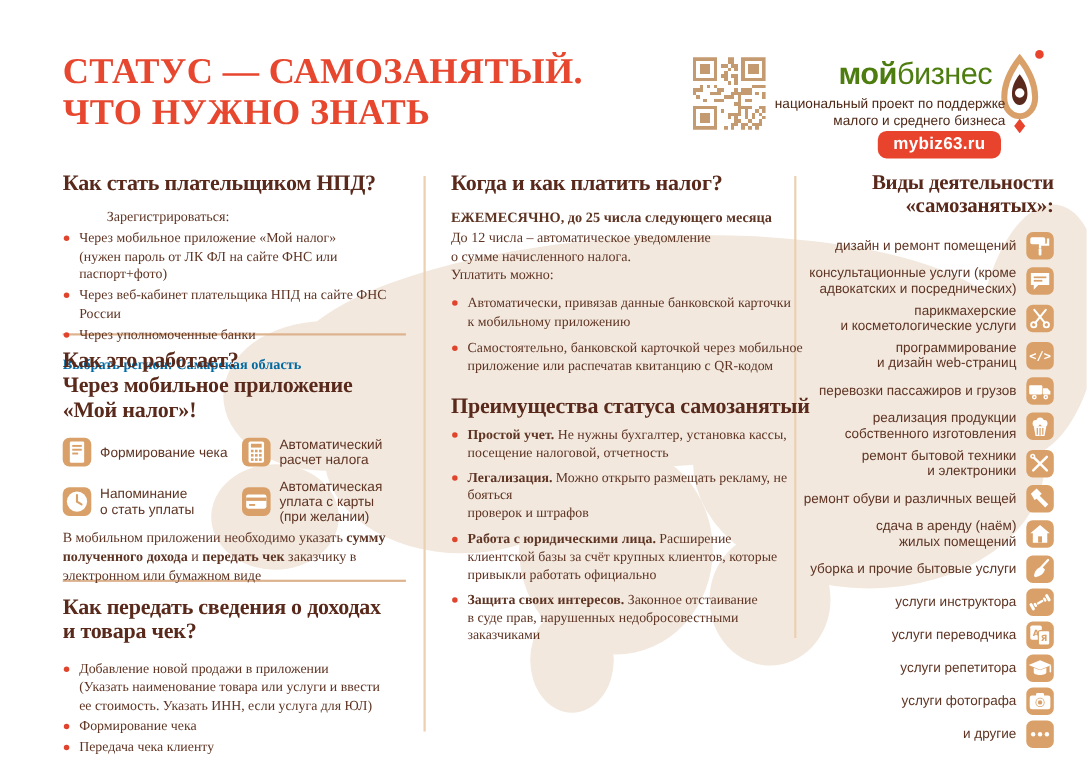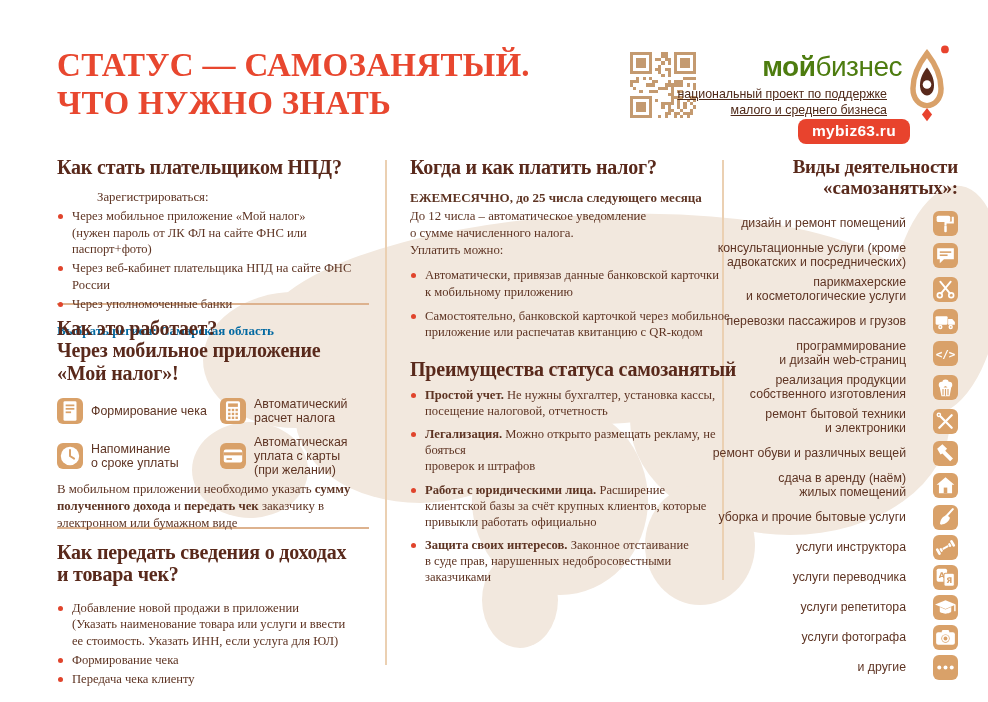--- a/index.html
+++ b/index.html
@@ -9,21 +9,21 @@
   .layer{position:absolute;z-index:1;}
   h1,h2,p,ul{margin:0;padding:0;font-family:Liberation Serif, serif;}
   .pre{white-space:pre-line;}
 
   .title{left:57px;top:46px;width:560px;font-size:33px;line-height:1.16;font-weight:800;
          color:#E8472F;letter-spacing:.3px;white-space:pre-line;}
 
   .qr{left:630px;top:52px;width:66px;height:66px;}
   .logo{left:690px;top:53px;width:212px;text-align:right;font-size:28px;color:#4d7c0f;letter-spacing:-.5px;line-height:1;}
   .logo b{font-weight:800;}
-  .tagline{left:635px;top:87px;width:252px;text-align:right;font-size:12.4px;line-height:1.26;color:#4E2817;white-space:pre-line;text-decoration:underline;}
+  .tagline{left:662px;top:87px;width:252px;text-align:right;font-size:12.4px;line-height:1.26;color:#4E2817;white-space:pre-line;}
   .site-badge{left:798px;top:119px;background:#E8432D;color:#fff;font-weight:bold;font-size:15.5px;
               padding:3px 14px 4px;border-radius:8px;letter-spacing:.3px;}
   .rocket{left:903px;top:44px;width:48px;height:78px;}
 
   .vdiv{position:absolute;width:2px;background:#EBD0B2;z-index:1;}
   .hdiv{position:absolute;height:2px;background:#DDB28E;z-index:1;}
 
   h2.sec{font-size:20px;line-height:1.12;font-weight:bold;color:#59291B;letter-spacing:-.2px;white-space:pre-line;}
   .body-text{font-size:12.8px;line-height:1.3;}
 
@@ -46,21 +46,21 @@
   .col2-bullets{margin-top:9px;}
   .col2-bullets li{margin:8px 0;}
   .outro{margin-top:12px;font-size:13px;font-weight:bold;line-height:1.3;white-space:pre-line;}
   .benefits-h{margin-top:17px;}
   .benefits{margin-top:7px;}
   .benefits li{margin:7px 0;font-size:12.6px;line-height:1.28;}
 
   .col3{right:30px;top:156px;width:256px;display:flex;flex-direction:column;align-items:flex-end;}
   .col3 h2{text-align:right;font-size:19px;}
   .acts{margin-top:12px;display:flex;flex-direction:column;gap:5px;align-items:flex-end;}
-  .act{display:flex;align-items:center;gap:27px;justify-content:flex-end;min-height:25px;}
+  .act{display:flex;align-items:center;gap:9px;justify-content:flex-end;min-height:25px;}
   .act .lbl{text-align:right;font-size:12.3px;line-height:1.18;white-space:pre-line;color:#5E3423;}
   .act .fic{width:25px;height:25px;flex:0 0 25px;}
 </style>
 </head>
 <body>
 
 <div class="poster">
 
   <svg class="map" width="988" height="702" viewBox="0 0 988 702">
     <g fill="#F2E8DE">
@@ -345,21 +345,21 @@
               </g>
             </svg></span>
         <span class="lbl">Автоматический расчет налога</span>
       </div>
       <div class="feature">
         <span class="fic"><svg viewBox="0 0 24 24" width="100%" height="100%">
               <circle cx="12" cy="12" r="8.5" fill="#fff"></circle>
               <path d="M12 6.5V12l3.8 2.4" stroke="#D9A169" stroke-width="1.8" fill="none" stroke-linecap="round"></path>
             </svg></span>
         <span class="lbl">Напоминание
-о сроке уплаты</span>
+о стать уплаты</span>
       </div>
       <div class="feature">
         <span class="fic"><svg viewBox="0 0 24 24" width="100%" height="100%">
               <rect x="3.5" y="6" width="17" height="12" rx="1.8" fill="#fff"></rect>
               <rect x="3.5" y="8.6" width="17" height="2.8" fill="#D9A169"></rect>
               <rect x="6" y="14" width="5" height="1.6" fill="#D9A169"></rect>
             </svg></span>
         <span class="lbl">Автоматическая уплата с карты
 (при желании)</span>
       </div>
@@ -431,35 +431,35 @@
       <div class="act">
           <span class="lbl">парикмахерские
 и косметологические услуги</span>
           <span class="fic"><svg viewBox="0 0 24 24" width="100%" height="100%">
               <circle cx="6.5" cy="17.5" r="2.3" fill="none" stroke="#fff" stroke-width="1.6"></circle>
               <circle cx="17.5" cy="17.5" r="2.3" fill="none" stroke="#fff" stroke-width="1.6"></circle>
               <path d="M7.8 15.8L17 4.5M16.2 15.8L7 4.5" stroke="#fff" stroke-width="1.8" stroke-linecap="round"></path>
             </svg></span>
         </div>
       <div class="act">
+          <span class="lbl">программирование
+и дизайн web-страниц</span>
+          <span class="fic"><svg viewBox="0 0 24 24" width="100%" height="100%">
+              <text x="12" y="16" text-anchor="middle" font-family="DejaVu Sans Mono, monospace" font-size="10.5" font-weight="bold" fill="#fff">&lt;/&gt;</text>
+            </svg></span>
+        </div>
+      <div class="act">
           <span class="lbl">перевозки пассажиров и грузов</span>
           <span class="fic"><svg viewBox="0 0 24 24" width="100%" height="100%">
               <rect x="2.5" y="7" width="11.5" height="8" rx="1" fill="#fff"></rect>
               <path d="M14.5 9.5h4l2.5 3v2.5h-6.5z" fill="#fff"></path>
               <circle cx="7" cy="17.3" r="2.1" fill="#fff"></circle>
               <circle cx="17" cy="17.3" r="2.1" fill="#fff"></circle>
               <circle cx="7" cy="17.3" r=".8" fill="#D9A169"></circle>
               <circle cx="17" cy="17.3" r=".8" fill="#D9A169"></circle>
-            </svg></span>
-        </div>
-      <div class="act">
-          <span class="lbl">программирование
-и дизайн web-страниц</span>
-          <span class="fic"><svg viewBox="0 0 24 24" width="100%" height="100%">
-              <text x="12" y="16" text-anchor="middle" font-family="DejaVu Sans Mono, monospace" font-size="10.5" font-weight="bold" fill="#fff">&lt;/&gt;</text>
             </svg></span>
         </div>
       <div class="act">
           <span class="lbl">реализация продукции
 собственного изготовления</span>
           <span class="fic"><svg viewBox="0 0 24 24" width="100%" height="100%">
               <circle cx="8.5" cy="9.5" r="3" fill="#fff"></circle>
               <circle cx="15.5" cy="9.5" r="3" fill="#fff"></circle>
               <circle cx="12" cy="7.5" r="3.2" fill="#fff"></circle>
               <path d="M6.5 12h11l-1.6 8.5H8.1z" fill="#fff"></path>

